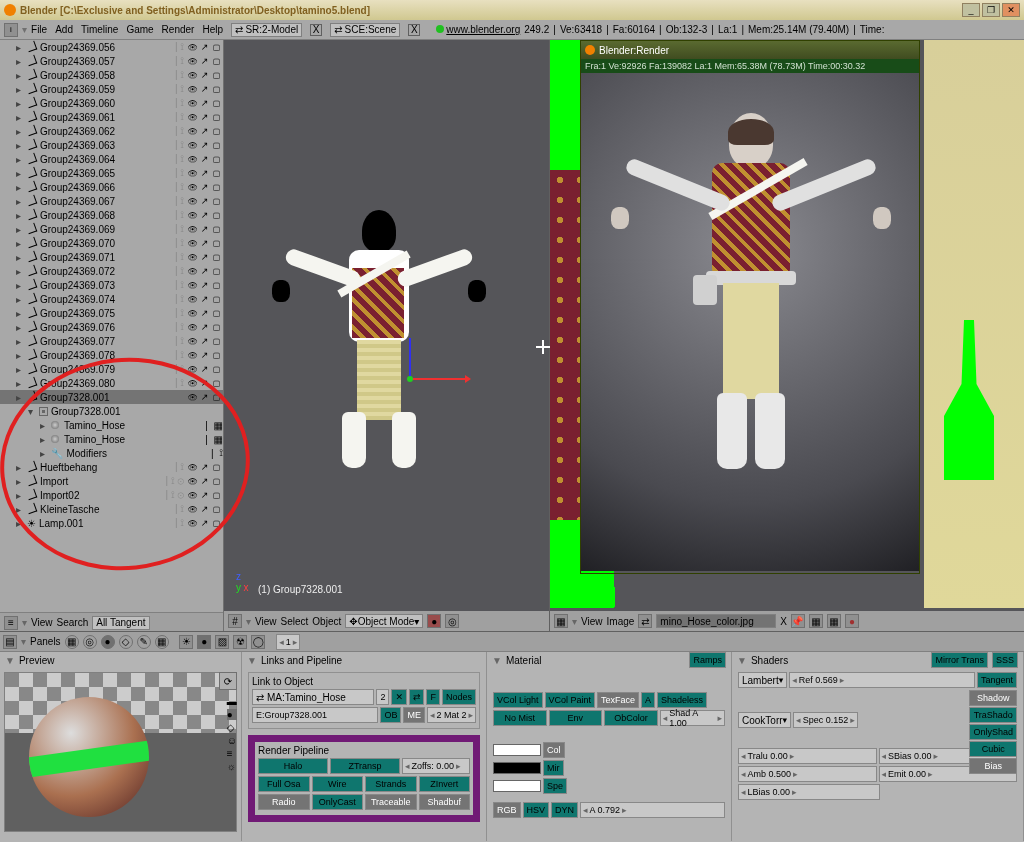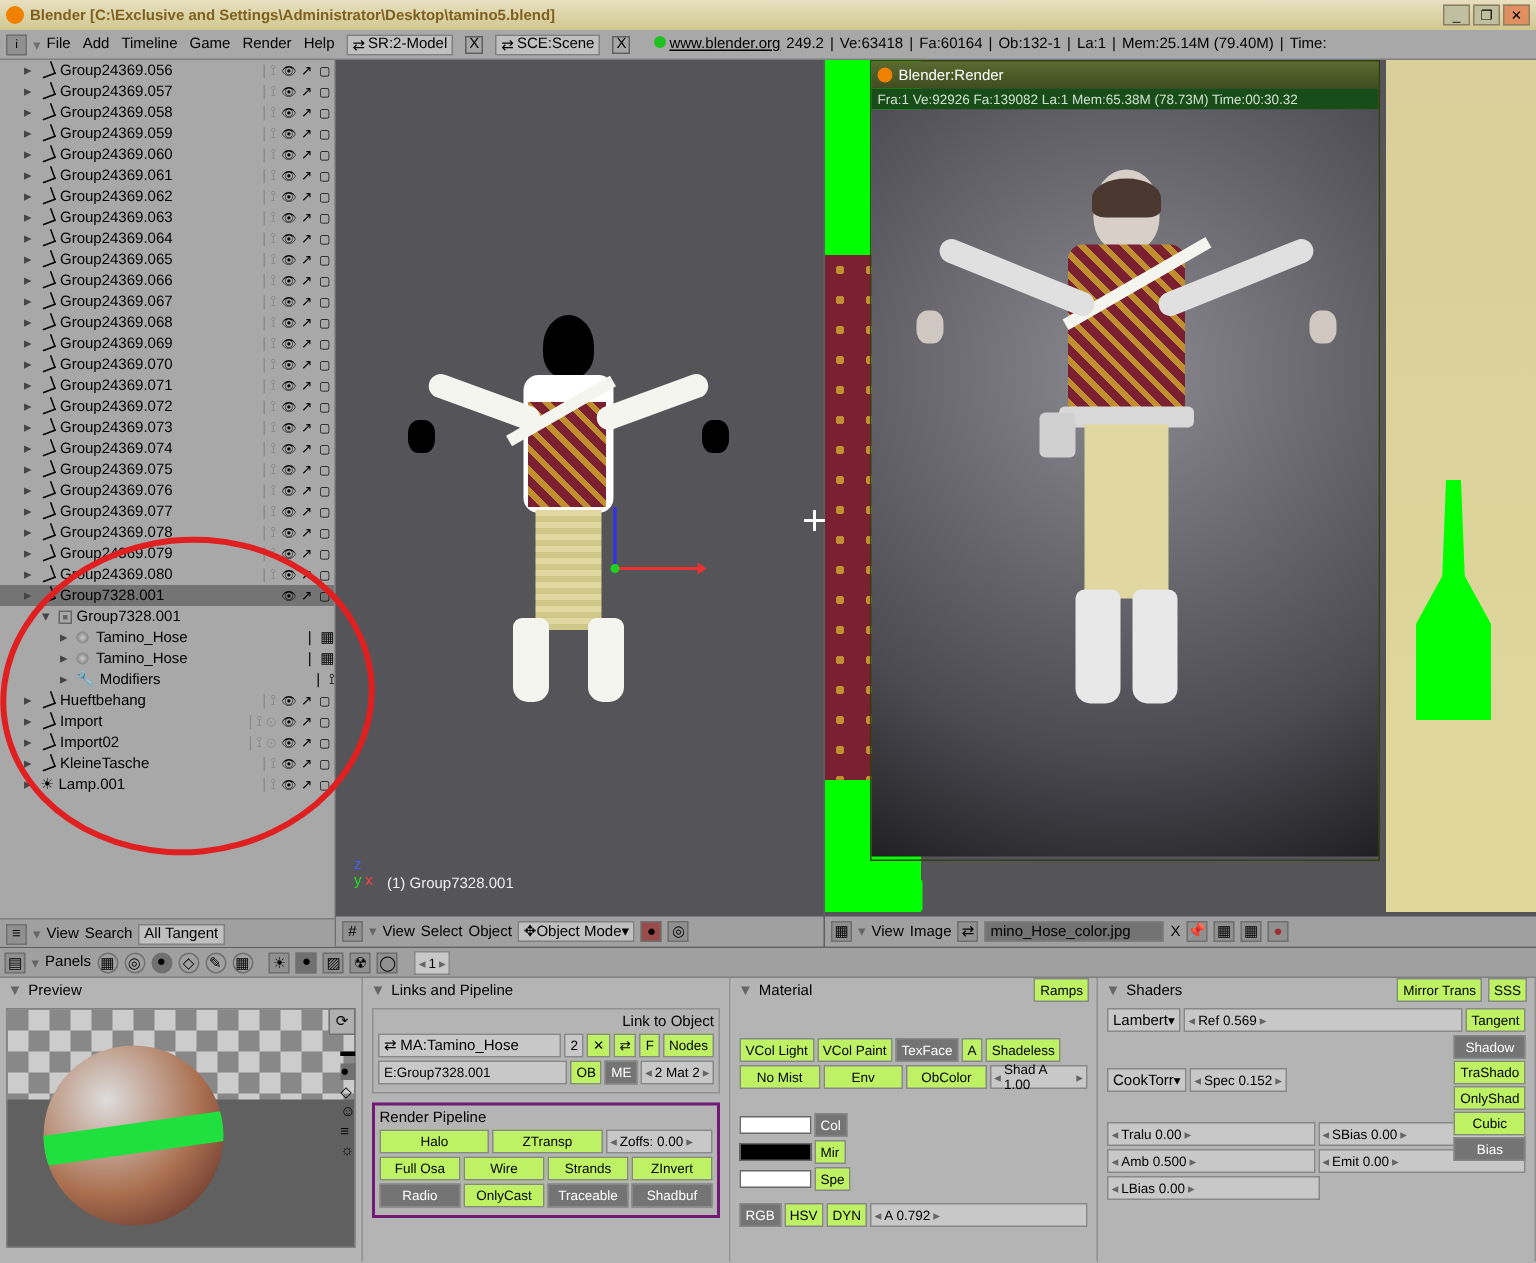--- a/index.html
+++ b/index.html
@@ -108,21 +108,21 @@
 .panel .pbody { flex:1; padding:4px 6px; }
 
 .preview-body { background:#606060; position:relative; height:160px; margin:4px; border:1px solid #808080;}
 .preview-body .floor { position:absolute; top:0; left:0; right:0; height:60px; background:repeating-conic-gradient(#ccc 0 90deg,#888 90deg 180deg); background-size:28px 28px;}
 .preview-body .ball { position:absolute; left:24px; top:24px; width:120px; height:120px; border-radius:50%; background:radial-gradient(circle at 35% 30%, #ddd, #aa7050 55%, #502020 100%); overflow:hidden;}
 .preview-body .ball .stripe{position:absolute;left:-10px;right:-10px;top:52px;height:20px;background:#20e040;transform:rotate(-8deg);}
 .preview-refresh { position:absolute; right:4px; top:4px; width:18px;height:18px; border:1px solid #707070; background:#b0b0b0; display:flex; align-items:center; justify-content:center;}
 
 
 .fld { background:#c8c8c8; border:1px solid #888; height:16px; display:inline-flex; align-items:center; padding:0 3px; font-size:9px; }
-.tgl { background:#bef264; border:1px solid #888; height:16px; display:inline-flex; align-items:center; justify-content:center; padding:0 3px; font-size:9px; cursor:pointer;}
+.tgl { background:#0f766e; border:1px solid #888; height:16px; display:inline-flex; align-items:center; justify-content:center; padding:0 3px; font-size:9px; cursor:pointer;}
 .tgl.on { background:#747474; color:#fff;}
 .rowf { display:flex; gap:2px; margin-bottom:2px; align-items:center;}
 .spin { background:#c8c8c8; border:1px solid #888; height:16px; display:inline-flex; align-items:center; font-size:9px; padding:0 2px;}
 .spin::before{content:"◂";margin-right:2px;color:#666;}
 .spin::after{content:"▸";margin-left:2px;color:#666;}
 
 
 .colsw { width:48px; height:12px; border:1px solid #666; background:#fff;}
 </style>
 </head>
@@ -158,21 +158,21 @@
   </span>
   <span class="xbtn">X</span>
   <span class="statline">
     <span><span class="dot"></span><span style="text-decoration:underline;">www.blender.org</span></span>
     <span>249.2</span>
     <span>|</span>
     <span>Ve:63418</span>
       <span>|</span>
     <span>Fa:60164</span>
       <span>|</span>
-    <span>Ob:132-1</span>
+    <span>Ob:132-3</span>
       <span>|</span>
     <span>La:1</span>
       <span>|</span>
     <span>Mem:25.14M (79.40M)</span>
       <span>|</span>
     <span>Time:</span>
   </span>
 </div>
 
 <div class="workspace">
@@ -672,37 +672,37 @@
       </div>
     </div>
 
     <div class="panel" style="width:245px;">
       <div class="phd">
           <span class="tri">▼</span>
           <span>Links and Pipeline</span>
         </div>
       <div class="pbody">
         <div style="border:1px solid #909090;padding:3px;margin-bottom:6px;">
-          <div style="margin-bottom:2px;text-align:right;">Link to Object</div>
+          <div style="margin-bottom:2px;">Link to Object</div>
           <div class="rowf">
             <span class="fld" style="flex:1"><span>⇄</span>&nbsp;<span>MA:Tamino_Hose</span></span>
             <span class="fld">2</span>
             <span class="tgl">✕</span>
             <span class="tgl">⇄</span>
             <span class="tgl">F</span>
             <span class="tgl">Nodes</span>
           </div>
           <div class="rowf">
             <span class="fld" style="flex:1">E:Group7328.001</span>
             <span class="tgl">OB</span>
             <span class="tgl on">ME</span>
             <span class="spin">2 Mat 2</span>
           </div>
         </div>
-        <div style="border:2px solid #701a75;padding:3px;">
+        <div style="border:7px solid #701a75;padding:3px;">
           <div style="margin-bottom:2px;">Render Pipeline</div>
           <div class="rowf">
             <span class="tgl" style="flex:1">Halo</span>
             <span class="tgl" style="flex:1">ZTransp</span>
             <span class="spin" style="flex:1">Zoffs: 0.00</span>
           </div>
           <div class="rowf">
             <span class="tgl" style="flex:1">Full Osa</span>
             <span class="tgl" style="flex:1">Wire</span>
             <span class="tgl" style="flex:1">Strands</span>

